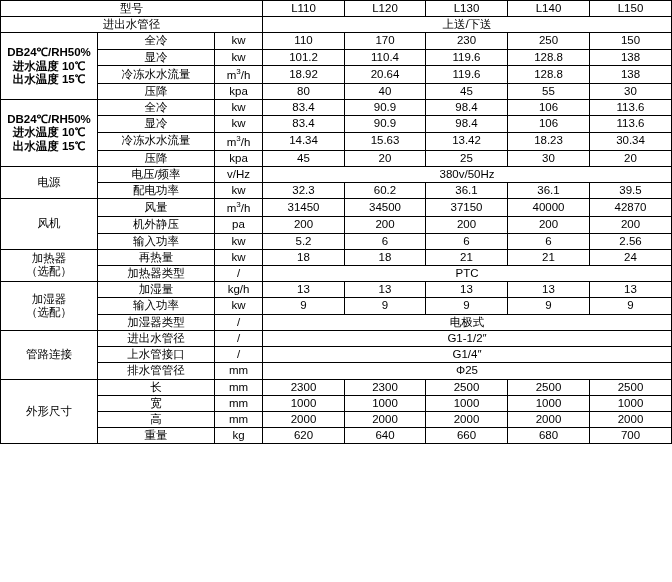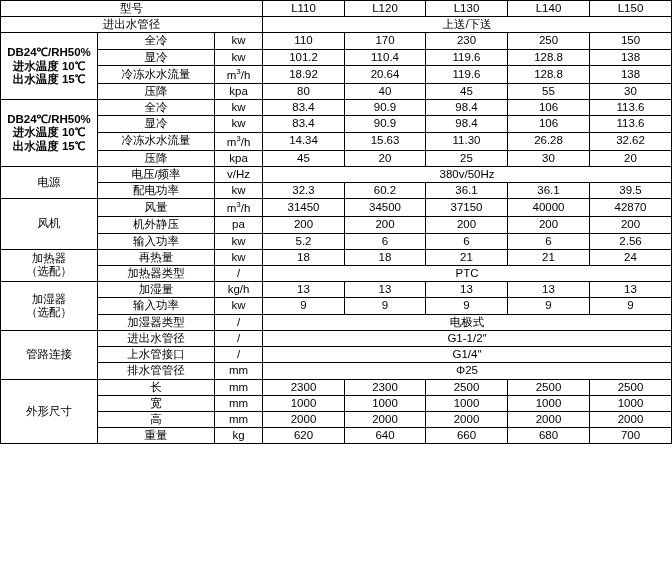--- a/index.html
+++ b/index.html
@@ -157,23 +157,23 @@
       <td>90.9</td>
       <td>98.4</td>
       <td>106</td>
       <td>113.6</td>
     </tr>
     <tr>
       <td class="item">冷冻水水流量</td>
       <td class="unit">m<span class="sup">3</span>/h</td>
       <td>14.34</td>
       <td>15.63</td>
-      <td>11.30</td>
-      <td>26.28</td>
-      <td>32.62</td>
+      <td>13.42</td>
+      <td>18.23</td>
+      <td>30.34</td>
     </tr>
     <tr>
       <td class="item">压降</td>
       <td class="unit">kpa</td>
       <td>45</td>
       <td>20</td>
       <td>25</td>
       <td>30</td>
       <td>20</td>
     </tr>

